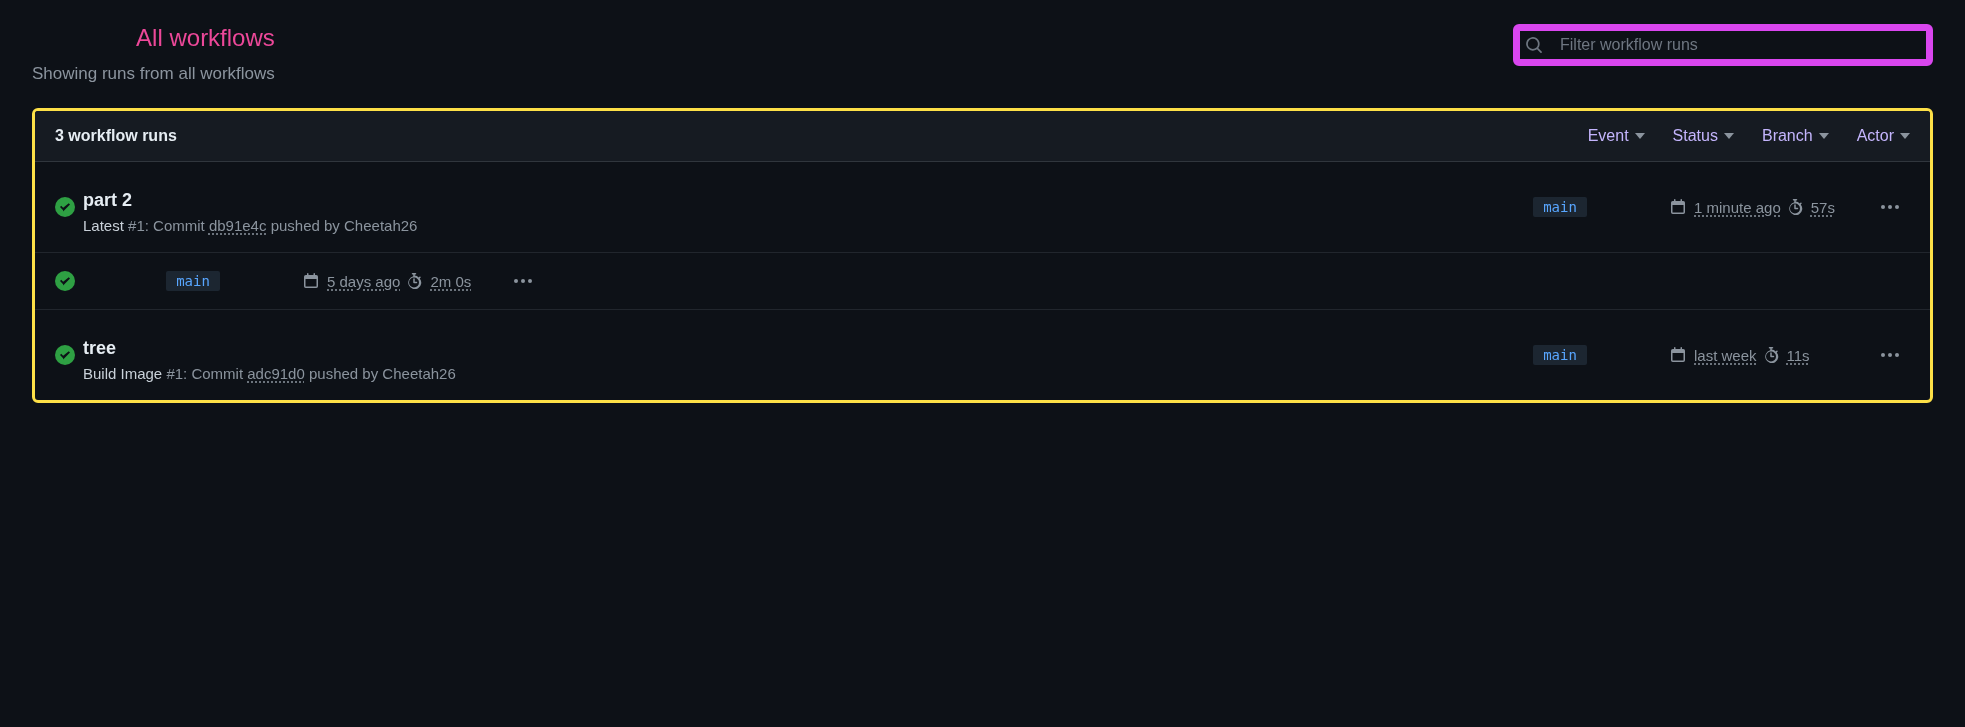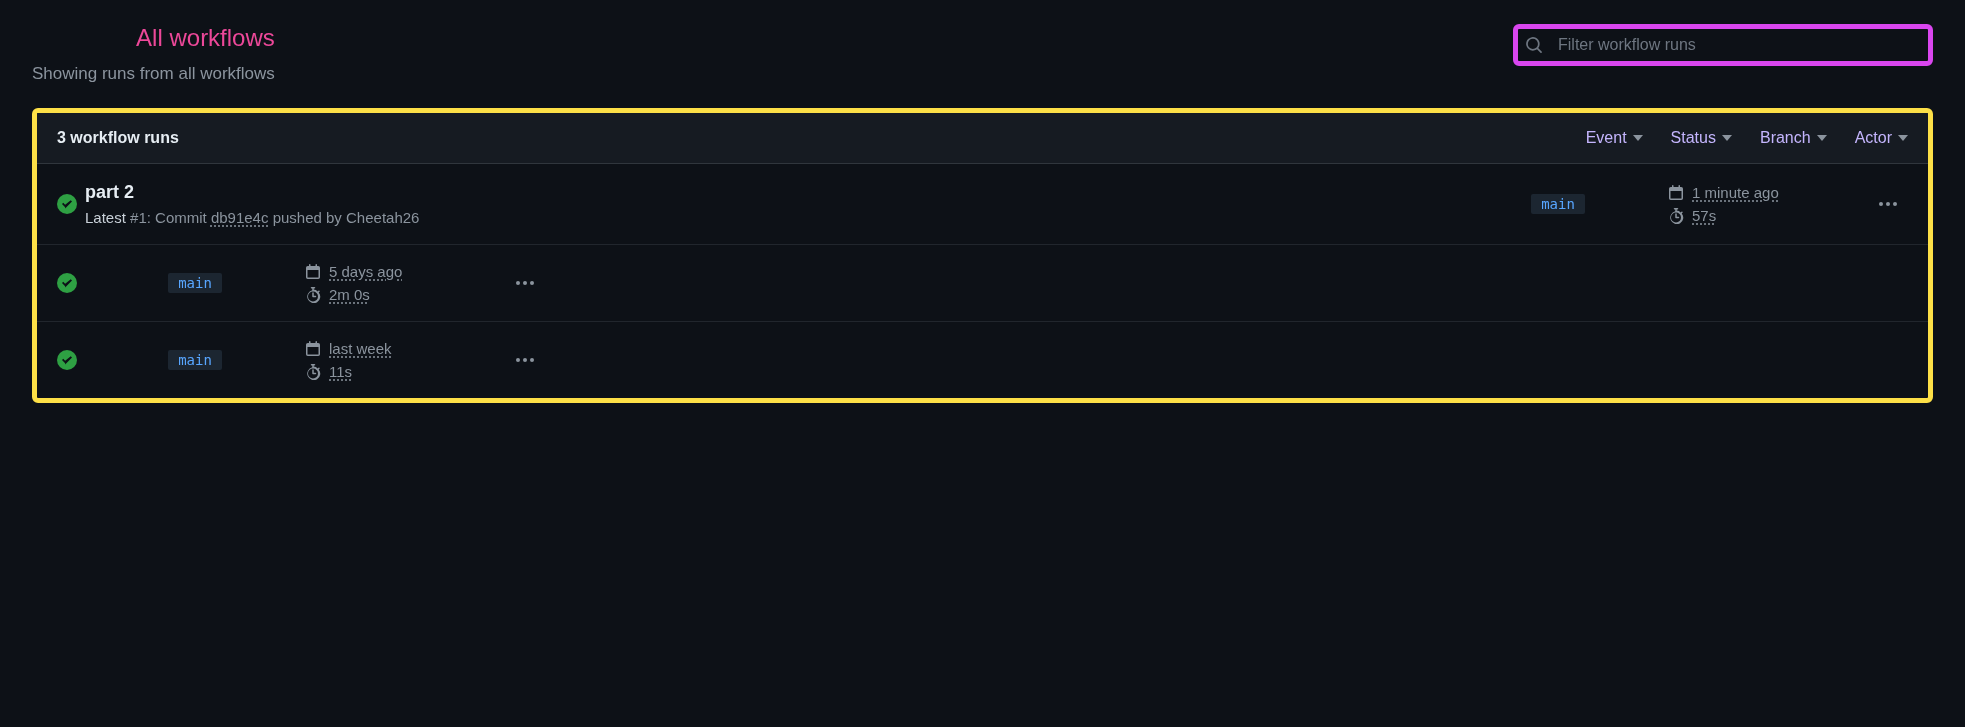--- a/index.html
+++ b/index.html
@@ -34,30 +34,30 @@
   .search-wrap svg {
     position: absolute;
     left: 12px;
     top: 50%;
     transform: translateY(-50%);
     fill: #6e7681;
   }
   .search-input {
     width: 100%;
     background: #0d1117;
-    border: 5px solid #d946ef;
+    border: 7px solid #d946ef;
     border-radius: 6px;
     color: #15803d;
     padding: 8px 12px 8px 40px;
     font-size: 16px;
     height: 42px;
   }
   .search-input::placeholder { color: #6e7681; }
   .box {
-    border: 5px solid #fde047;
+    border: 3px solid #fde047;
     border-radius: 6px;
     overflow: hidden;
   }
   .box-header {
     display: flex;
     justify-content: space-between;
     align-items: center;
     padding: 16px 20px;
     background: #161b22;
     border-bottom: 1px solid #30363d;
@@ -91,20 +91,21 @@
   .run-row:last-child { border-bottom: none; }
   .status-icon {
     flex: 0 0 28px;
     display: flex;
     align-items: center;
   }
   .status-icon svg { display: block; }
   .run-main {
     flex: 1 1 auto;
     min-width: 0;
+    margin-top: 10px;
   }
   .run-title {
     font-size: 18px;
     font-weight: 600;
     color: #e6edf3;
     margin-bottom: 6px;
     cursor: pointer;
     display: inline-block;
   }
   .run-sub {
@@ -128,21 +129,20 @@
     color: #58a6ff;
     font-family: ui-monospace, SFMono-Regular, Menlo, monospace;
     font-size: 14px;
     padding: 2px 10px;
     border-radius: 2px;
     cursor: pointer;
   }
   .meta-col {
     flex: 0 0 200px;
     display: flex;
-    flex-direction: column;
     gap: 6px;
     font-size: 15px;
     color: #8b949e;
   }
   .meta-line {
     display: flex;
     align-items: center;
     gap: 8px;
   }
   .meta-line svg { fill: #8b949e; flex-shrink: 0; }
@@ -289,20 +289,27 @@
     </div>
   </div>
 
   <div class="run-row">
     <div class="status-icon">
       <svg width="20" height="20" viewBox="0 0 16 16">
             <circle cx="8" cy="8" r="8" fill="#2ea043"></circle>
             <path d="M6.5 10.5 4 8l1-1 1.5 1.5L11 5l1 1-5.5 5.5Z" fill="#0d1117"></path>
           </svg>
     </div>
+    <div class="run-main">
+      <a class="run-title">tree</a>
+      <div class="run-sub">
+        <span class="wf-name">Build Image</span>
+        <span>#1</span><span>: Commit </span><a class="commit">adc91d0</a><span> pushed by Cheetah26</span>
+      </div>
+    </div>
     <div class="branch-col">
       <span class="branch-badge">main</span>
     </div>
     <div class="meta-col">
       <div class="meta-line">
         <svg width="16" height="16" viewBox="0 0 16 16">
               <path d="M4.75 0a.75.75 0 0 1 .75.75V2h5V.75a.75.75 0 0 1 1.5 0V2h1.25A1.75 1.75 0 0 1 15 3.75v9.5A1.75 1.75 0 0 1 13.25 15H2.75A1.75 1.75 0 0 1 1 13.25v-9.5A1.75 1.75 0 0 1 2.75 2H4V.75A.75.75 0 0 1 4.75 0ZM2.5 6v7.25c0 .14.11.25.25.25h10.5a.25.25 0 0 0 .25-.25V6h-11Z"></path>
             </svg>
         <span class="dotted">last week</span>
       </div>

